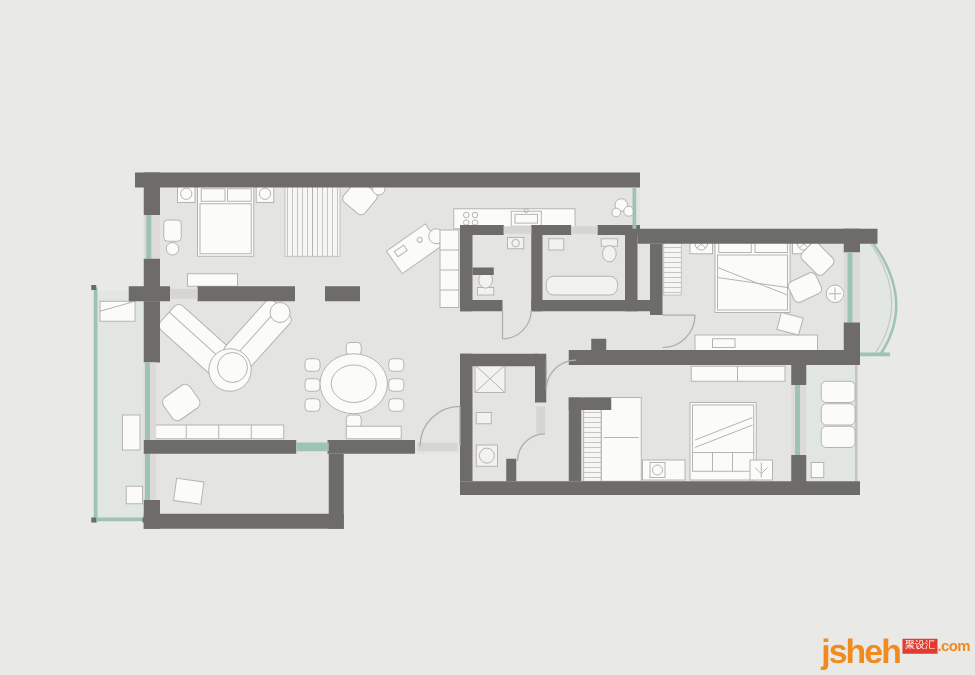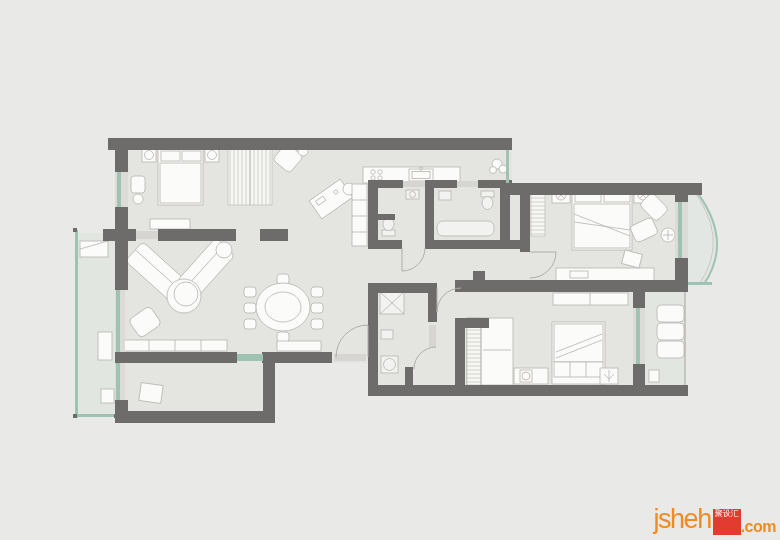--- a/index.html
+++ b/index.html
@@ -21,24 +21,24 @@
   .glassline{stroke:var(--glass);stroke-width:2;fill:none}
   .edge{fill:var(--edge)}
   .furn{fill:var(--furniture);stroke:var(--furniture-outline);stroke-width:.8}
   .furnline{fill:none;stroke:var(--furniture-outline);stroke-width:.8}
   .fixture{fill:var(--fixture);stroke:var(--furniture-outline);stroke-width:.8}
   .door{fill:var(--door)}
   .arc{fill:none;stroke:var(--arc);stroke-width:1}
   .hatchv{fill:url(#hatchV);stroke:var(--furniture-outline);stroke-width:.6}
   .hatchh{fill:url(#hatchH);stroke:var(--furniture-outline);stroke-width:.6}
   .watermark{position:absolute;right:4px;bottom:5px;display:flex;align-items:flex-start;line-height:1}
-  .wm-brand{color:var(--brand-orange);font-size:27px;font-weight:normal;letter-spacing:-1.5px}
+  .wm-brand{color:var(--brand-orange);font-size:27px;font-weight:bold;letter-spacing:-1.5px}
   .wm-col{display:flex;flex-direction:row;margin-left:2px;margin-top:3px}
   .wm-badge{background:var(--brand-red);color:var(--brand-white);font-size:8px;padding:1px 2px;white-space:nowrap}
-  .wm-suffix{color:var(--brand-orange);font-weight:bold;font-size:16px;margin-top:10px;letter-spacing:-.5px}
+  .wm-suffix{color:var(--brand-orange);font-weight:bold;font-size:12px;margin-top:0;letter-spacing:-.5px}
 </style>
 </head>
 <body>
 
 <div class="canvas">
 <svg width="780" height="540" viewBox="0 0 780 540">
   <defs>
     <pattern id="hatchV" width="4" height="6" patternUnits="userSpaceOnUse">
       <rect width="4" height="6" fill="#f6f6f4"></rect>
           <line x1="2" y1="0" x2="2" y2="6" stroke="#c7c5c0" stroke-width="0.8"></line>

